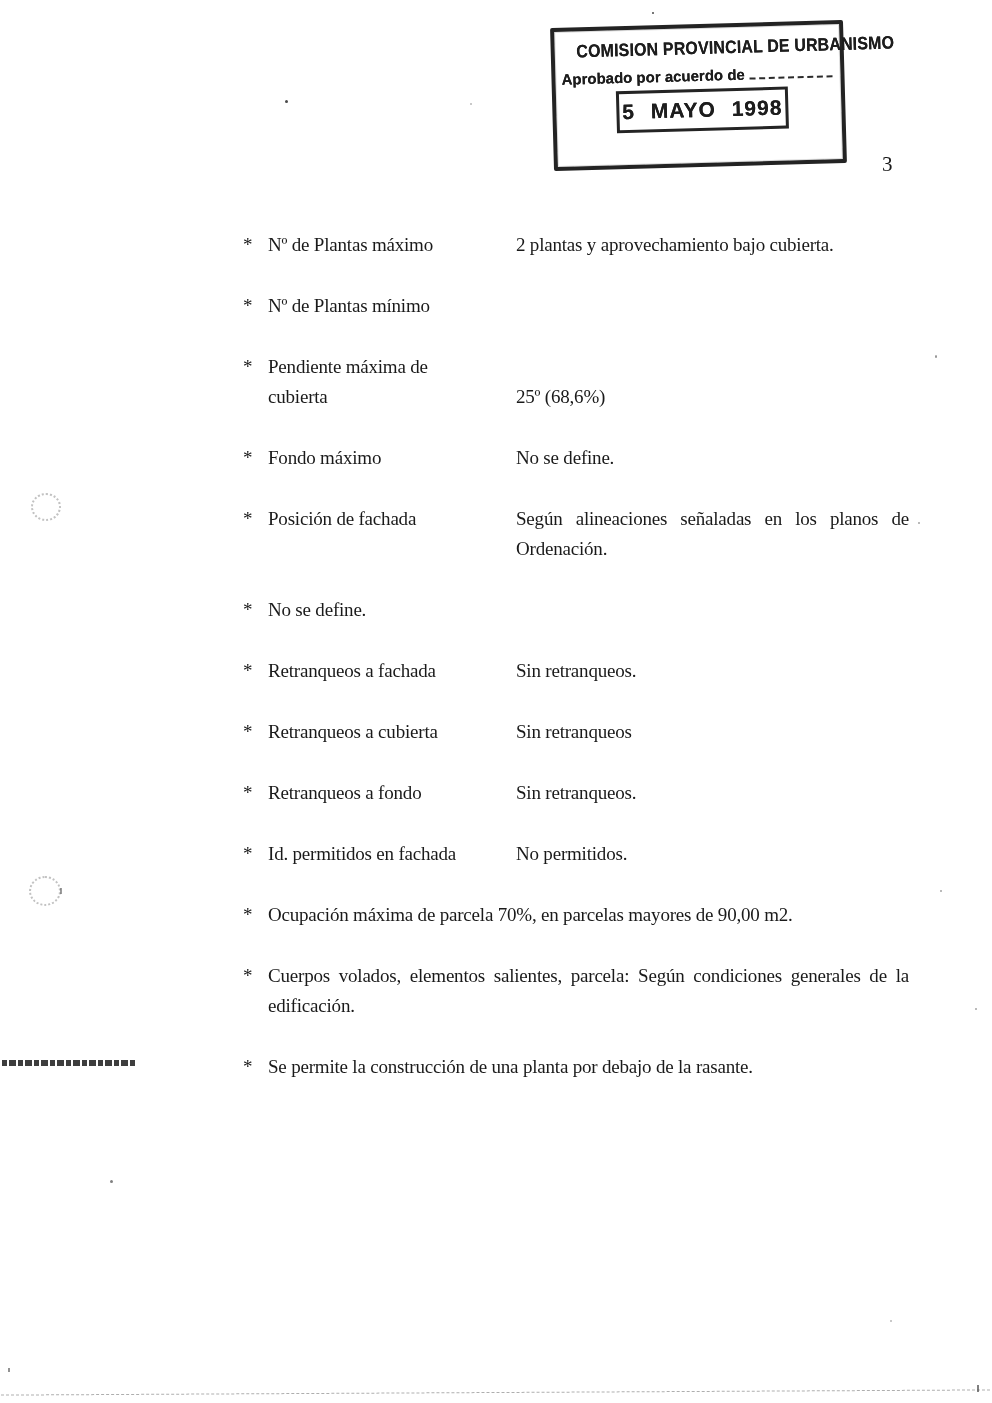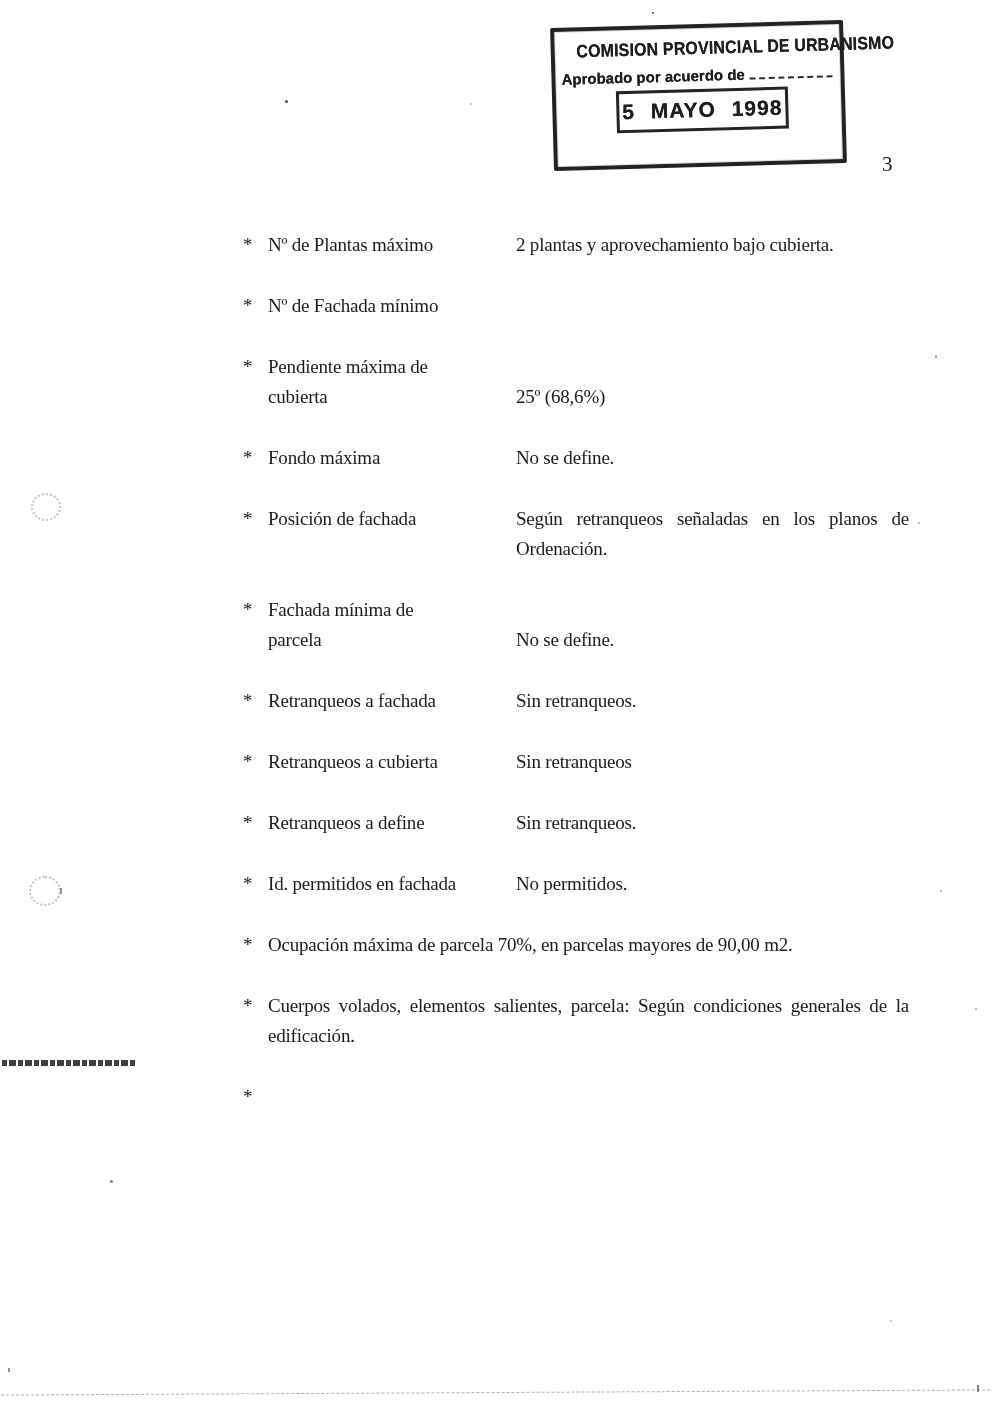--- a/index.html
+++ b/index.html
@@ -79,64 +79,62 @@
 
 <div class="reg-list">
   <div class="row">
     <span class="ast">*</span>
     <span class="label">Nº de Plantas máximo</span>
     <span class="value">2 plantas y aprovechamiento bajo cubierta.</span>
   </div>
 
   <div class="row">
     <span class="ast">*</span>
-    <span class="label">Nº de Fachada mínimo</span>
+    <span class="label">Nº de Plantas mínimo</span>
   </div>
 
   <div class="row vbottom">
     <span class="ast">*</span>
     <span class="label">Pendiente máxima de
 cubierta</span>
     <span class="value">25º (68,6%)</span>
   </div>
 
   <div class="row">
     <span class="ast">*</span>
-    <span class="label">Fondo máxima</span>
+    <span class="label">Fondo máximo</span>
     <span class="value">No se define.</span>
   </div>
 
   <div class="row justify">
     <span class="ast">*</span>
     <span class="label">Posición de fachada</span>
-    <span class="value">Según retranqueos señaladas en los planos de Ordenación.</span>
+    <span class="value">Según alineaciones señaladas en los planos de Ordenación.</span>
   </div>
 
   <div class="row vbottom">
     <span class="ast">*</span>
-    <span class="label">Fachada mínima de
-parcela</span>
     <span class="value">No se define.</span>
   </div>
 
   <div class="row">
     <span class="ast">*</span>
     <span class="label">Retranqueos a fachada</span>
     <span class="value">Sin retranqueos.</span>
   </div>
 
   <div class="row">
     <span class="ast">*</span>
     <span class="label">Retranqueos a cubierta</span>
     <span class="value">Sin retranqueos</span>
   </div>
 
   <div class="row">
     <span class="ast">*</span>
-    <span class="label">Retranqueos a define</span>
+    <span class="label">Retranqueos a fondo</span>
     <span class="value">Sin retranqueos.</span>
   </div>
 
   <div class="row">
     <span class="ast">*</span>
     <span class="label">Id. permitidos en fachada</span>
     <span class="value">No permitidos.</span>
   </div>
 
   <div class="row full">
@@ -146,20 +144,21 @@
   </div>
 
   <div class="row full justify">
     <span class="ast">*</span>
 
     <span class="value">Cuerpos volados, elementos salientes, parcela: Según condiciones generales de la edificación.</span>
   </div>
 
   <div class="row justify">
     <span class="ast">*</span>
+    <span class="value">Se permite la construcción de una planta por debajo de la rasante.</span>
   </div>
 </div>
 
 <div class="punch-circle circle-1"></div>
 <div class="punch-circle circle-2"></div>
 <div class="microtext"></div>
 <div class="bottom-edge"></div>
 
 <div class="speck" style="left:285px;top:100px;width:3px;height:3px;"></div>
 <div class="speck" style="left:652px;top:12px;width:2px;height:2px;"></div>

